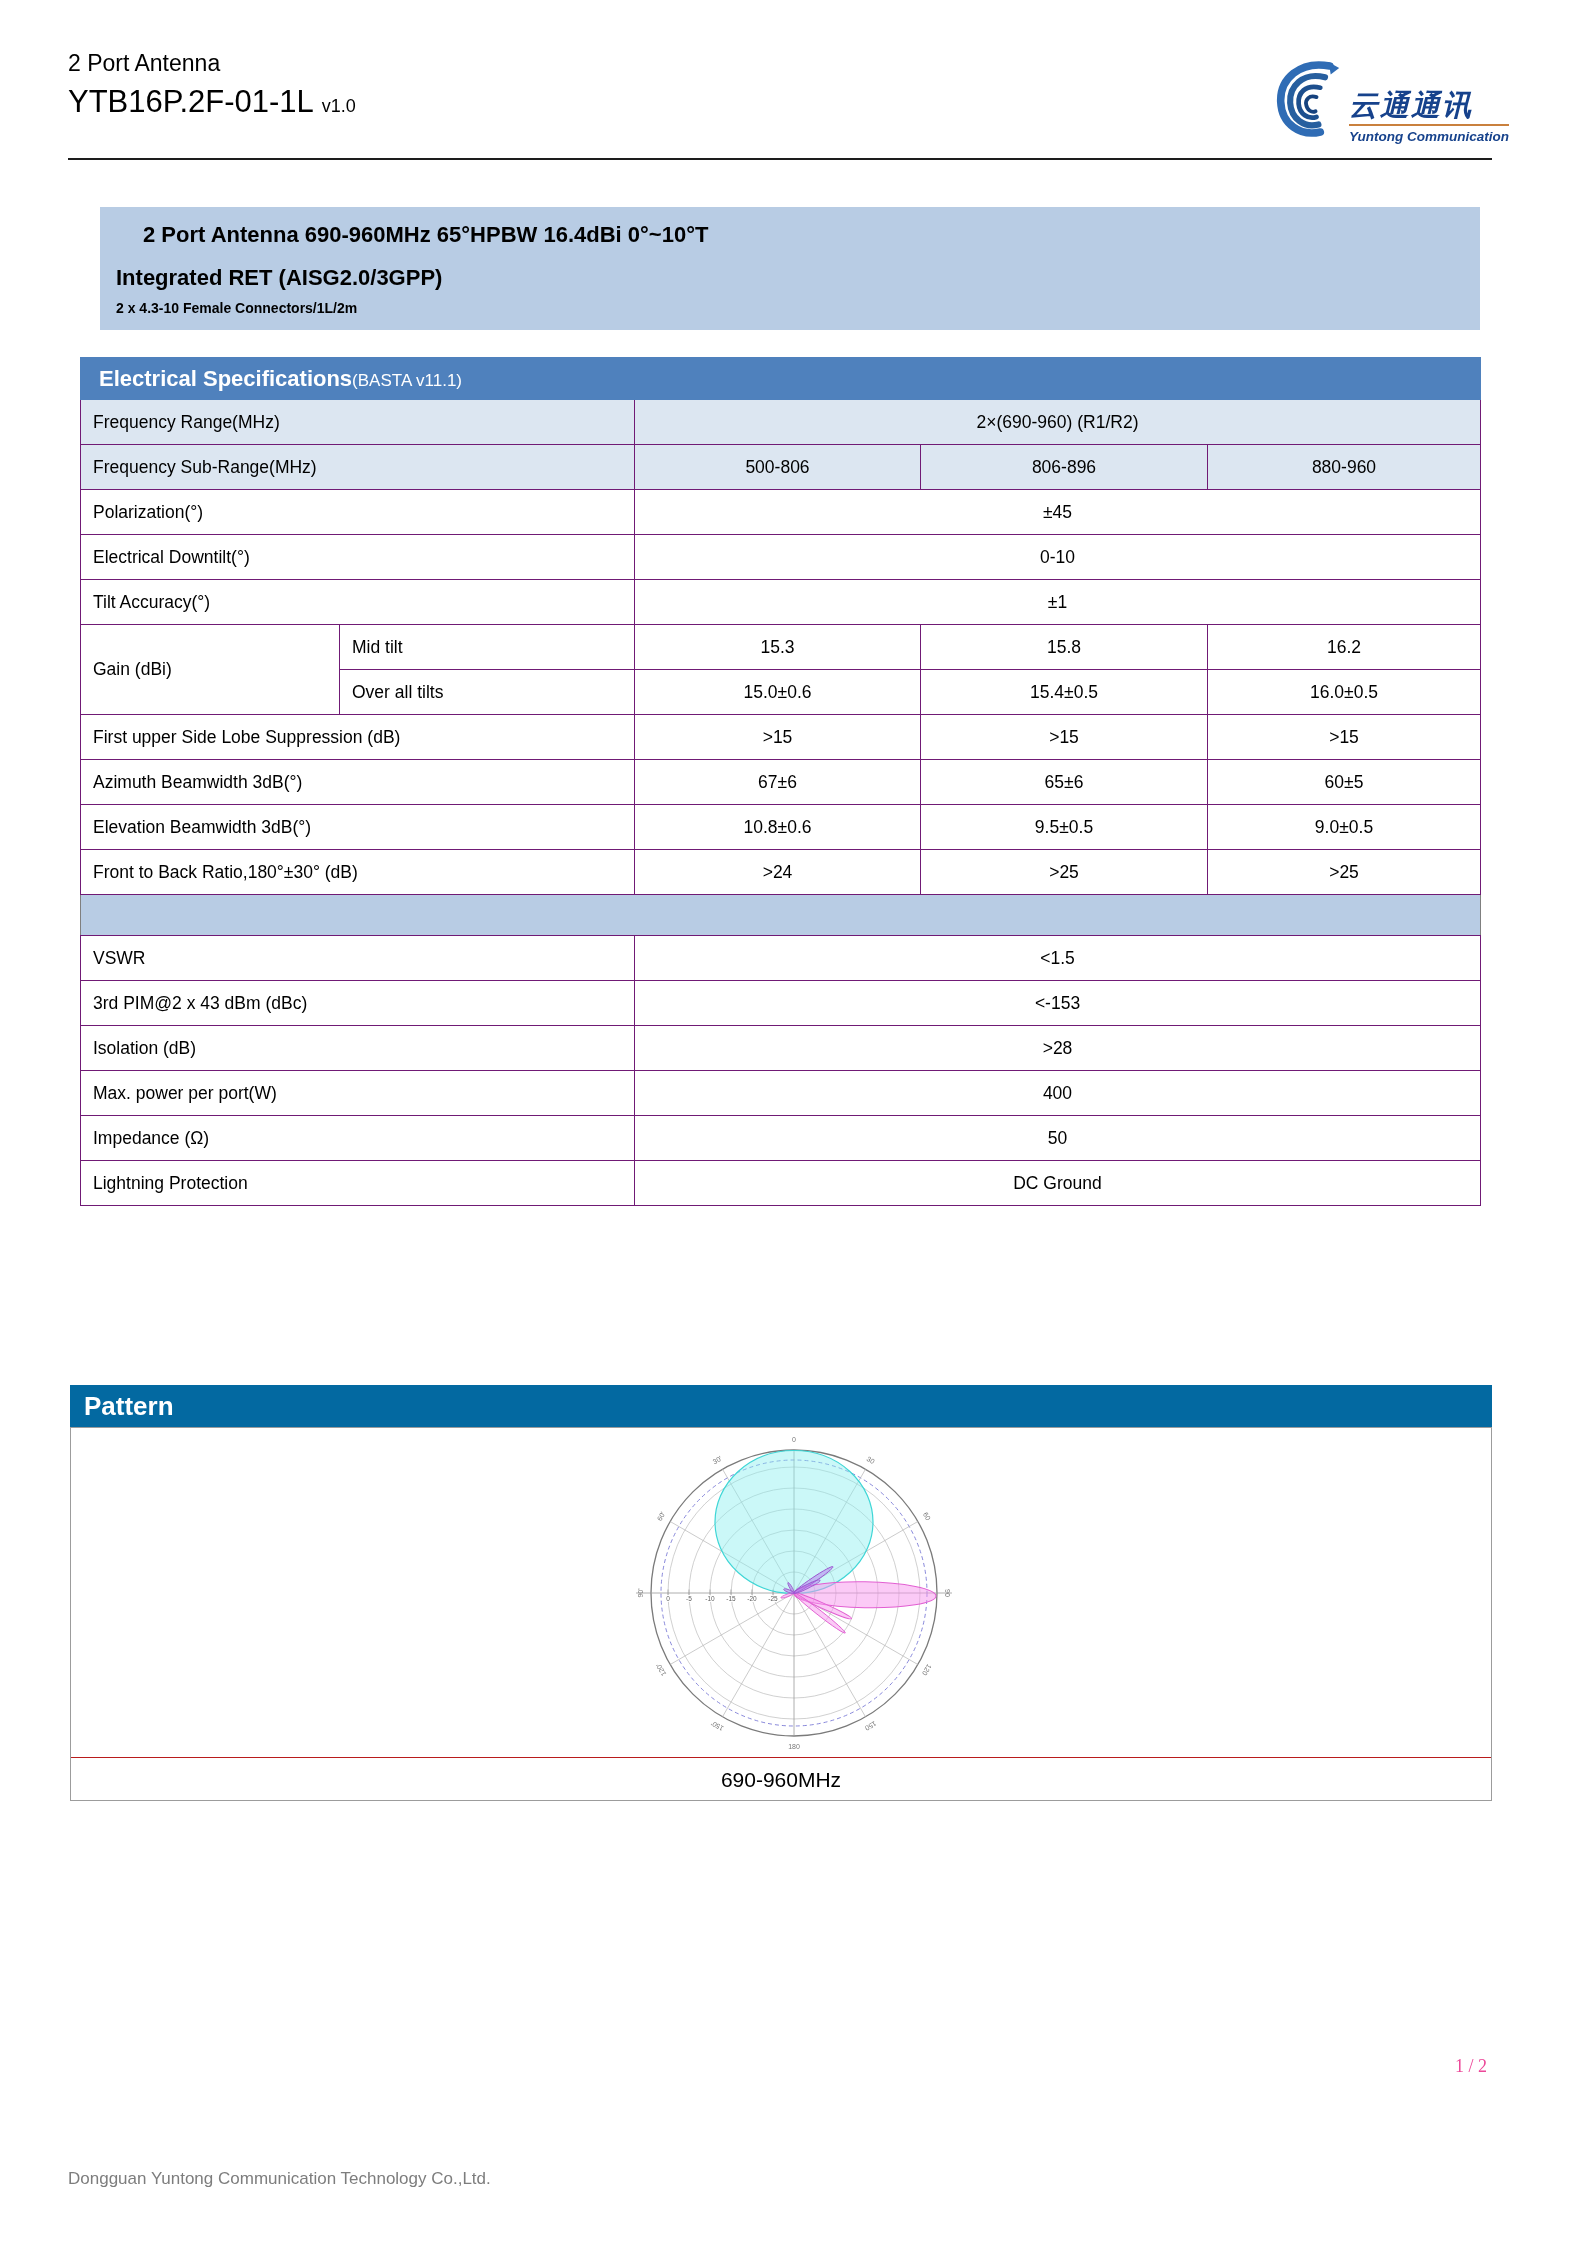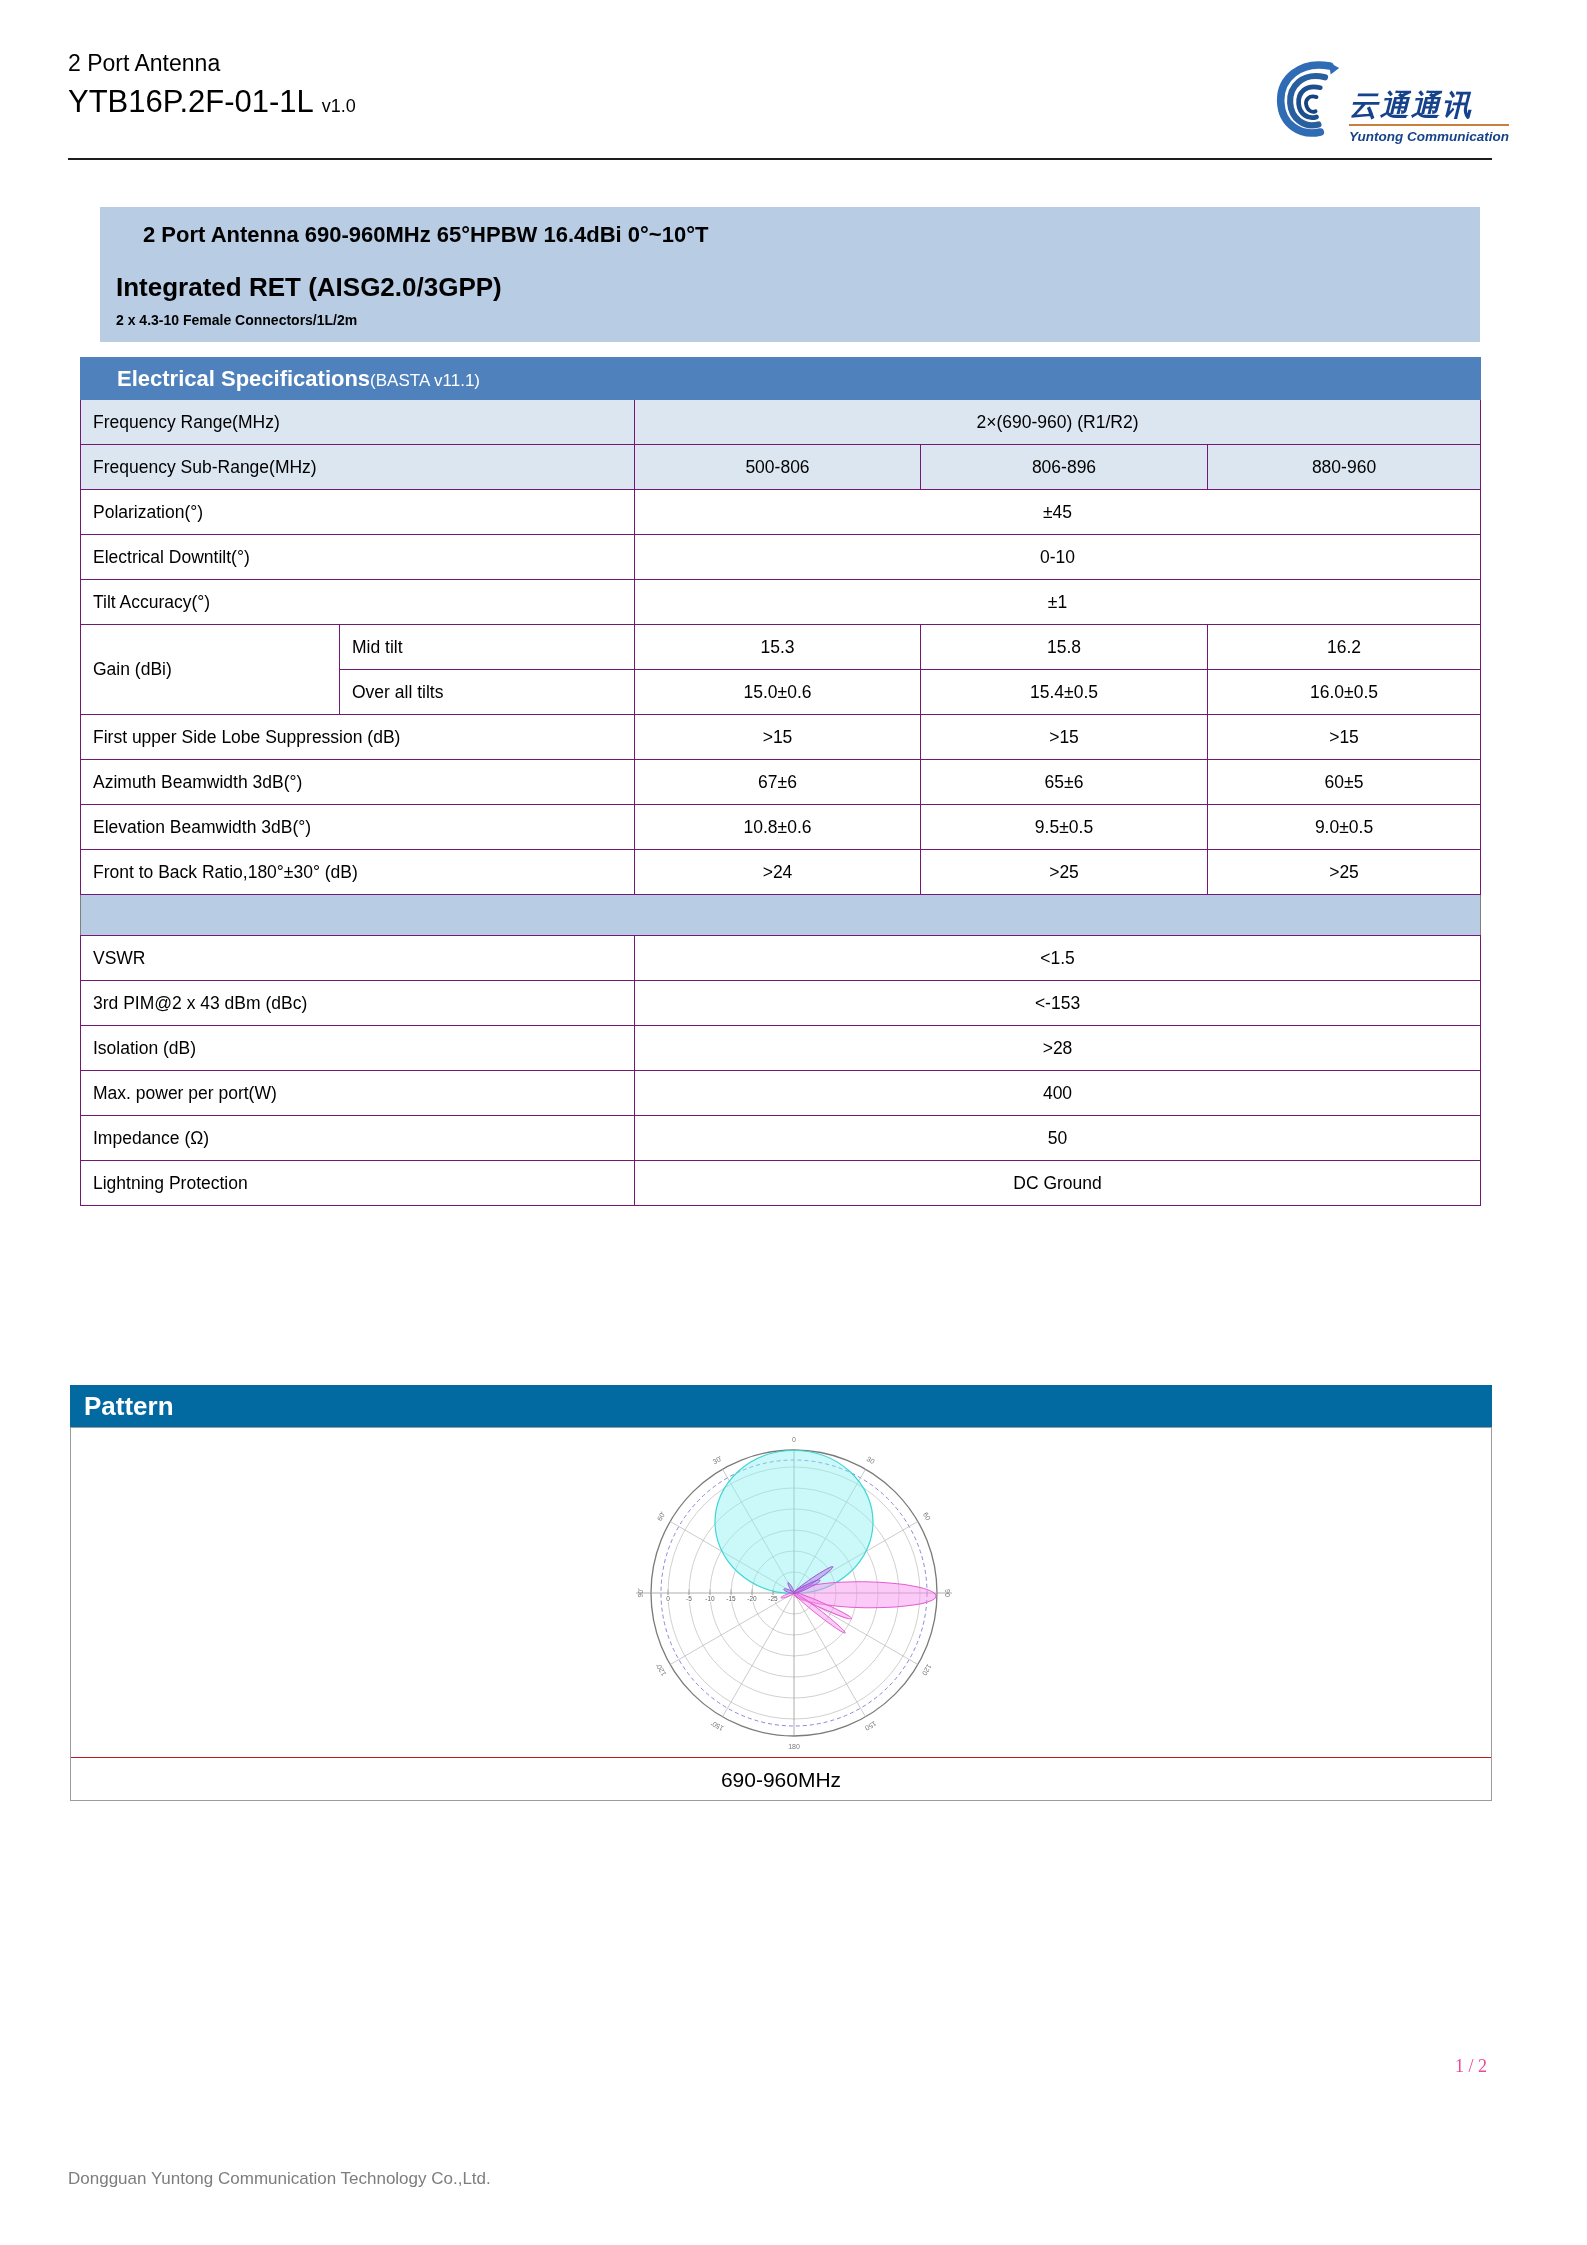--- a/index.html
+++ b/index.html
@@ -17,28 +17,28 @@
   .logo-cn{font-size:29px;font-weight:bold;color:#16428c;letter-spacing:2px;line-height:36px;white-space:nowrap;}
   .logo-divider{height:2px;background:#c9803d;margin:1px 0 3px 0;}
   .logo-en{font-size:13.5px;font-weight:bold;color:#16428c;white-space:nowrap;}
 
   .header-rule{position:absolute;left:68px;top:158px;width:1424px;height:2px;background:#1d1d1d;}
 
   
   .summary{position:absolute;left:100px;top:207px;width:1380px;box-sizing:border-box;
            background:#b8cce4;padding:15px 10px 14px 16px;}
   .summary .l1{font-size:22px;font-weight:bold;margin-left:27px;}
-  .summary .l2{font-size:26px;font-weight:bold;margin-top:24px;}
+  .summary .l2{font-size:22px;font-weight:bold;margin-top:17px;}
   .summary .l3{font-size:14px;font-weight:bold;margin-top:9px;}
 
   
   .spec-table{position:absolute;left:80px;top:357px;width:1400px;border-collapse:collapse;
               table-layout:fixed;font-size:17.5px;}
   .spec-table td,.spec-table th{border:1px solid #701a75;padding:0;overflow:hidden;}
-  th.spec-head{background:#4f81bd;color:#fff;text-align:left;height:41px;padding-left:36px;
+  th.spec-head{background:#4f81bd;color:#fff;text-align:left;height:41px;padding-left:18px;
                font-size:22px;font-weight:bold;border:1px solid #4f81bd;}
   th.spec-head .sub{font-weight:normal;font-size:17px;}
   .spec-table td.lab{padding-left:12px;height:44px;text-align:left;}
   .spec-table td.val{text-align:center;height:44px;}
   .spec-table tr.hl td{background:#dce6f1;}
   .spec-table tr.band td{background:#b8cce4;height:40px;border-left:1px solid #7f7f7f;border-right:1px solid #7f7f7f;}
 
   
   .pattern-bar{position:absolute;left:70px;top:1385px;width:1422px;height:42px;box-sizing:border-box;
                background:#0369a1;color:#fff;font-weight:bold;font-size:26px;line-height:42px;padding-left:14px;}

